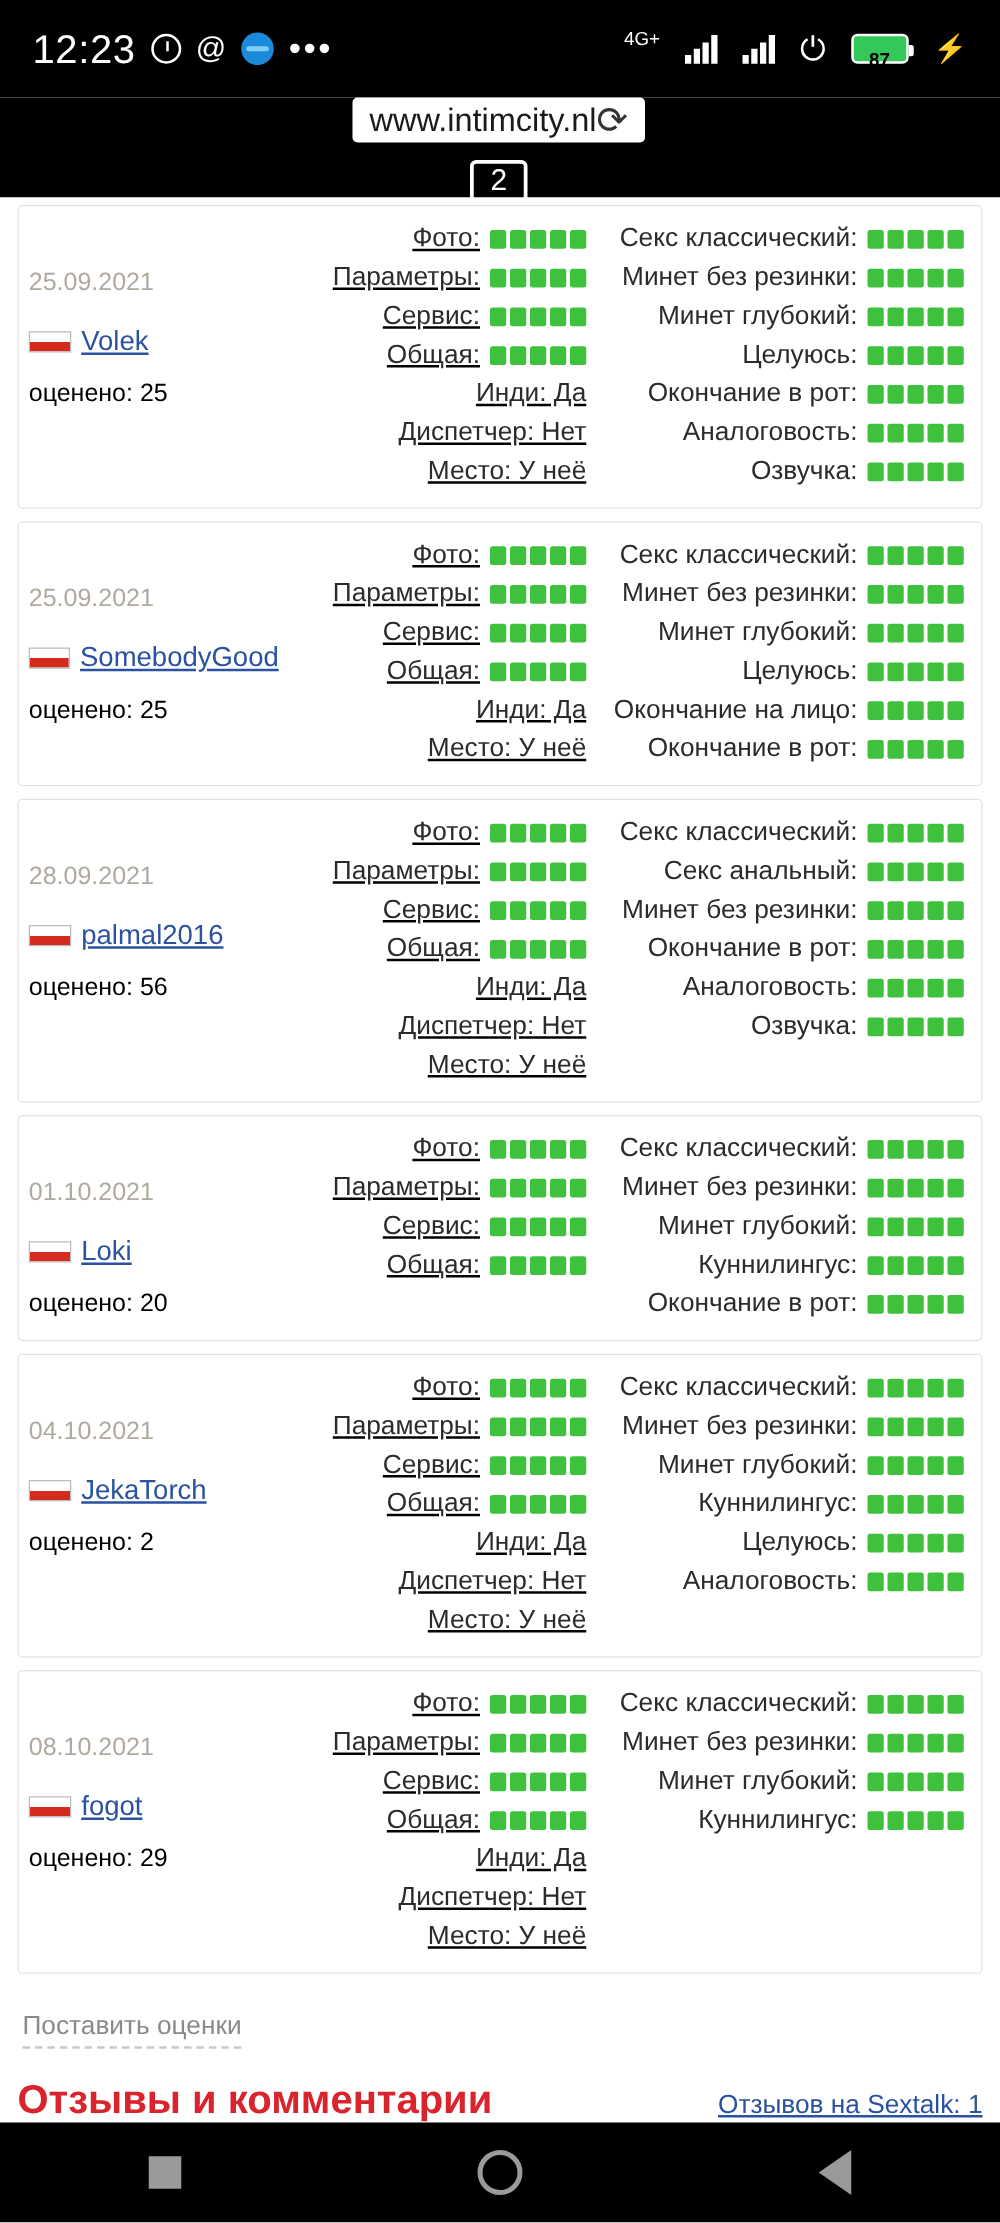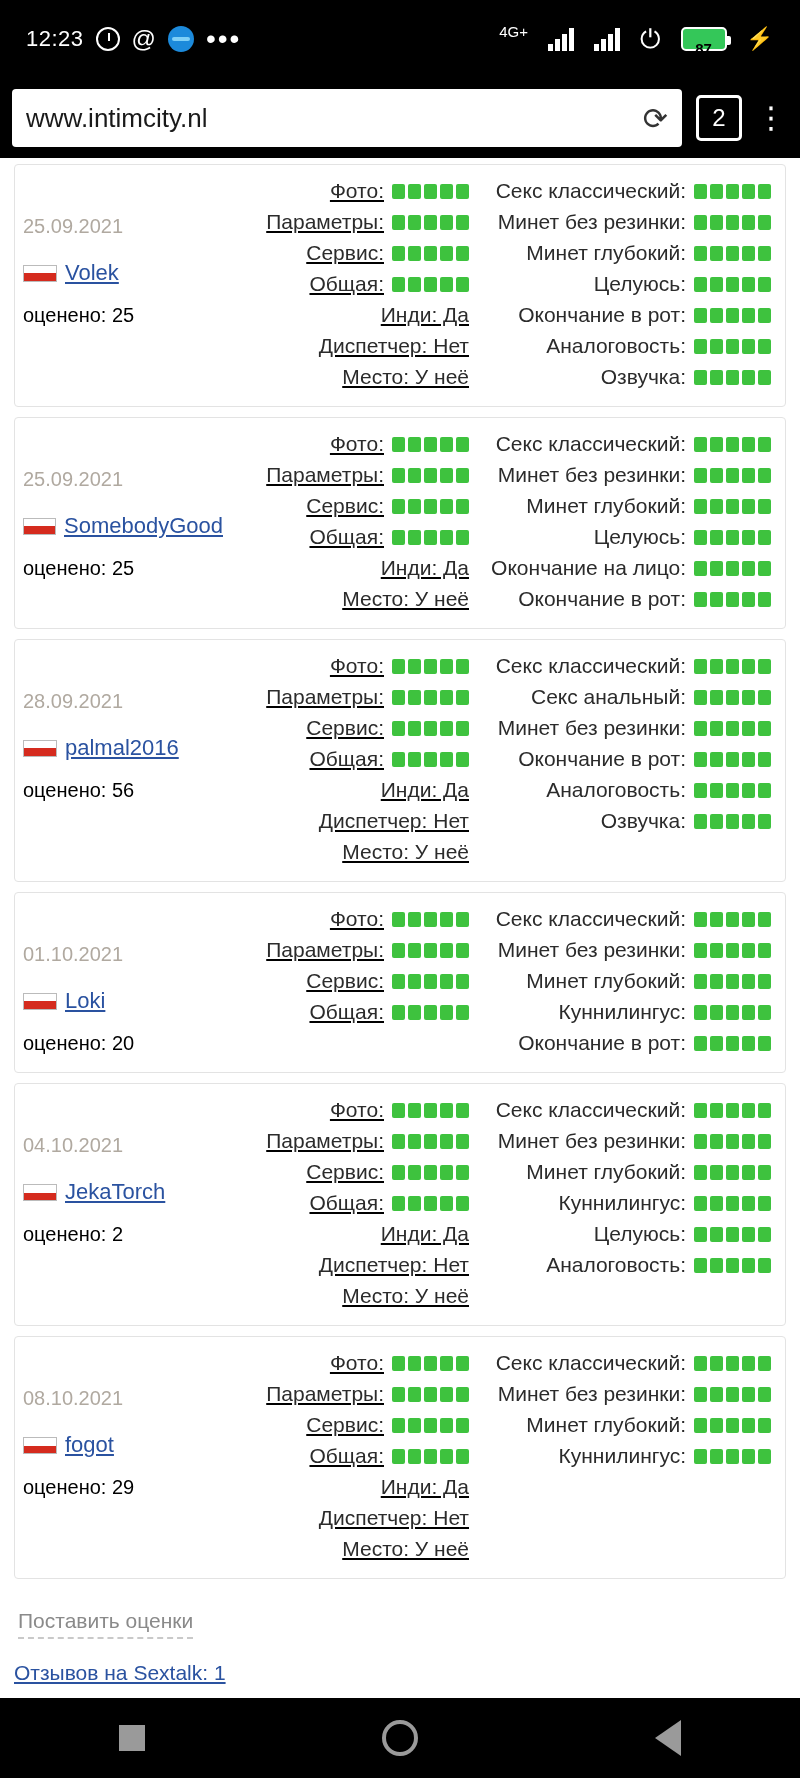--- a/index.html
+++ b/index.html
@@ -16,21 +16,21 @@
   .statusbar {
     height: 78px;
     background: #000;
     color: #fff;
     display: flex;
     align-items: center;
     justify-content: space-between;
     padding: 0 26px;
   }
   .sb-left { display: flex; align-items: center; gap: 12px; }
-  .sb-clock { font-size: 22px; letter-spacing: .5px; }
+  .sb-clock { font-size: 32px; letter-spacing: .5px; }
   .sb-circ {
     width: 24px; height: 24px; border: 2px solid #fff; border-radius: 50%;
     display: inline-block; position: relative;
   }
   .sb-circ::after {
     content: ""; position: absolute; left: 10px; top: 4px;
     width: 2px; height: 8px; background: #fff;
   }
   .sb-at { font-size: 24px; }
   .sb-globe {
@@ -64,20 +64,21 @@
   .bolt { font-size: 22px; }
 
   
   .browserbar {
     height: 80px;
     background: #000;
     display: flex;
     align-items: center;
     padding: 0 14px 0 12px;
     gap: 14px;
+    flex-direction: column;
   }
   .urlbox {
     flex: 1;
     height: 58px;
     background: #fff;
     border-radius: 4px;
     display: flex;
     align-items: center;
     padding: 0 14px;
     justify-content: space-between;
@@ -927,20 +928,21 @@
                 <i></i>
               </span>
             </div>
           </div>
         </div>
       </div>
 
     <div class="ratebtn">Поставить оценки</div>
 
     <div class="revhead">
+      <span class="revtitle">Отзывы и комментарии</span>
       <span class="revlink">Отзывов на Sextalk: 1</span>
     </div>
 
     
   </div>
 </div>
 
 <div class="navbar">
   <div class="nav-square"></div>
   <div class="nav-circle"></div>

